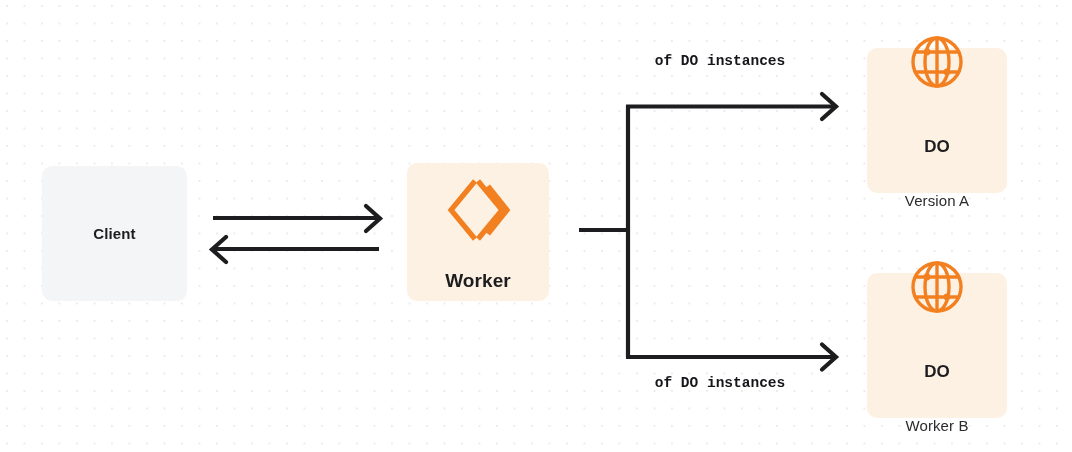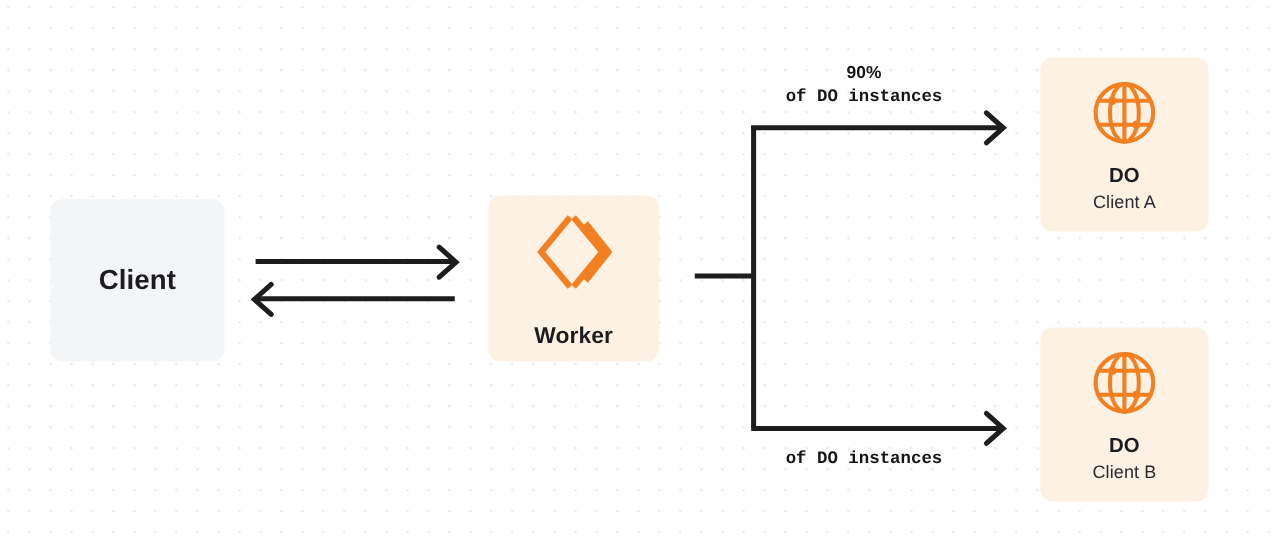--- a/index.html
+++ b/index.html
@@ -43,40 +43,41 @@
   }
 
   
   #client-node {
     left: 42px;
     top: 166px;
     width: 145px;
     height: 135px;
     background: #f4f5f7;
   }
-  #client-node .node-title { font-size: 23px; }
+  #client-node .node-title { font-size: 15px; }
 
   
   #worker-node {
     left: 407px;
     top: 163px;
     width: 142px;
     height: 138px;
     background: #fdf1e3;
     padding-top: 4px;
     gap: 12px;
   }
   #worker-node .node-title { font-size: 19px; margin-top: 14px; }
 
   
   .do-node {
     left: 867px;
     width: 140px;
     height: 145px;
     background: #fdf1e3;
+    gap: 32px;
   }
   #do-a-node { top: 48px; }
   #do-b-node { top: 273px; }
   .do-node .node-title { font-size: 17px; margin-top: 14px; }
   .do-node .node-sub { font-size: 15px; margin-top: 3px; }
 
   .icon-wrap { line-height: 0; }
 
   
   #connectors {
@@ -133,21 +134,20 @@
       <polyline points="822,94 836,106.5 822,119" fill="none" stroke="#1d1d1f" stroke-width="4.2" stroke-linecap="round" stroke-linejoin="miter"></polyline>
     </g>
 
     <g>
       <line x1="626" y1="357" x2="834" y2="357" stroke="#1d1d1f" stroke-width="4.2" stroke-linecap="butt"></line>
       <polyline points="822,344.5 836,357 822,369.5" fill="none" stroke="#1d1d1f" stroke-width="4.2" stroke-linecap="round" stroke-linejoin="miter"></polyline>
     </g>
   </svg>
 
   <div class="edge-label" id="label-top">
-    <span class="pct">90%</span>
     <span class="sub">of DO instances</span>
   </div>
 
   <div class="edge-label" id="label-bottom">
     <span class="sub">of DO instances</span>
   </div>
 
   <div class="node" id="client-node">
     <div class="node-title">Client</div>
   </div>
@@ -174,34 +174,34 @@
           <line x1="29" y1="5" x2="29" y2="53"></line>
           <ellipse cx="29" cy="29" rx="12" ry="24"></ellipse>
           <line x1="7" y1="19" x2="51" y2="19"></line>
           <line x1="7" y1="39" x2="51" y2="39"></line>
         </g>
         <circle cx="19" cy="19" r="3.4" fill="#f38020"></circle>
         <circle cx="39" cy="39" r="3.4" fill="#f38020"></circle>
       </svg>
     </span>
     <div class="node-title">DO</div>
-    <div class="node-sub">Client A</div>
+    <div class="node-sub">Version A</div>
   </div>
 
   <div class="node do-node" id="do-b-node">
     <span class="icon-wrap">
       <svg width="58" height="58" viewBox="0 0 58 58" xmlns="http://www.w3.org/2000/svg">
         <g fill="none" stroke="#f38020" stroke-width="3.4">
           <circle cx="29" cy="29" r="24"></circle>
           <line x1="29" y1="5" x2="29" y2="53"></line>
           <ellipse cx="29" cy="29" rx="12" ry="24"></ellipse>
           <line x1="7" y1="19" x2="51" y2="19"></line>
           <line x1="7" y1="39" x2="51" y2="39"></line>
         </g>
         <circle cx="19" cy="19" r="3.4" fill="#f38020"></circle>
         <circle cx="39" cy="39" r="3.4" fill="#f38020"></circle>
       </svg>
     </span>
     <div class="node-title">DO</div>
-    <div class="node-sub">Client B</div>
+    <div class="node-sub">Worker B</div>
   </div>
 
 </div>
 
 </body></html>

